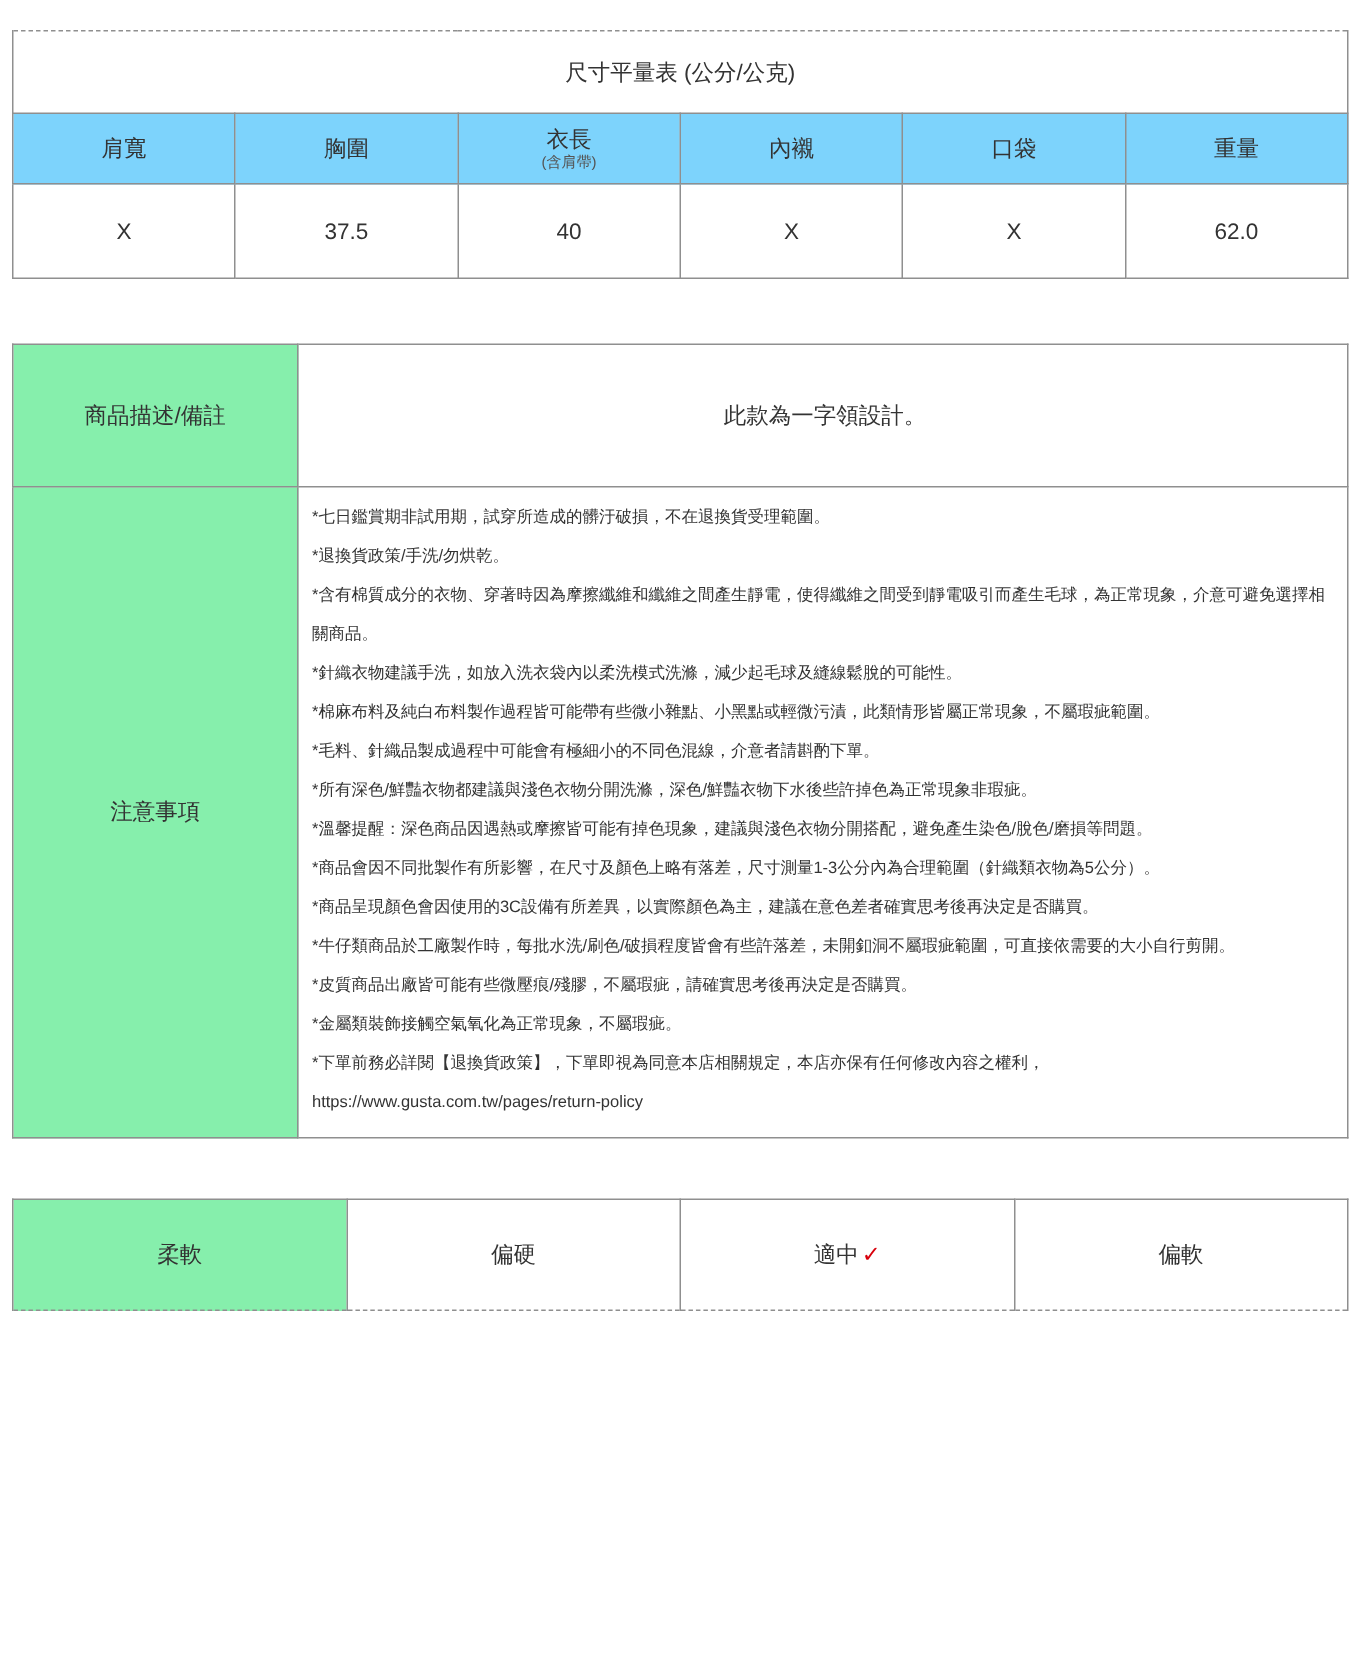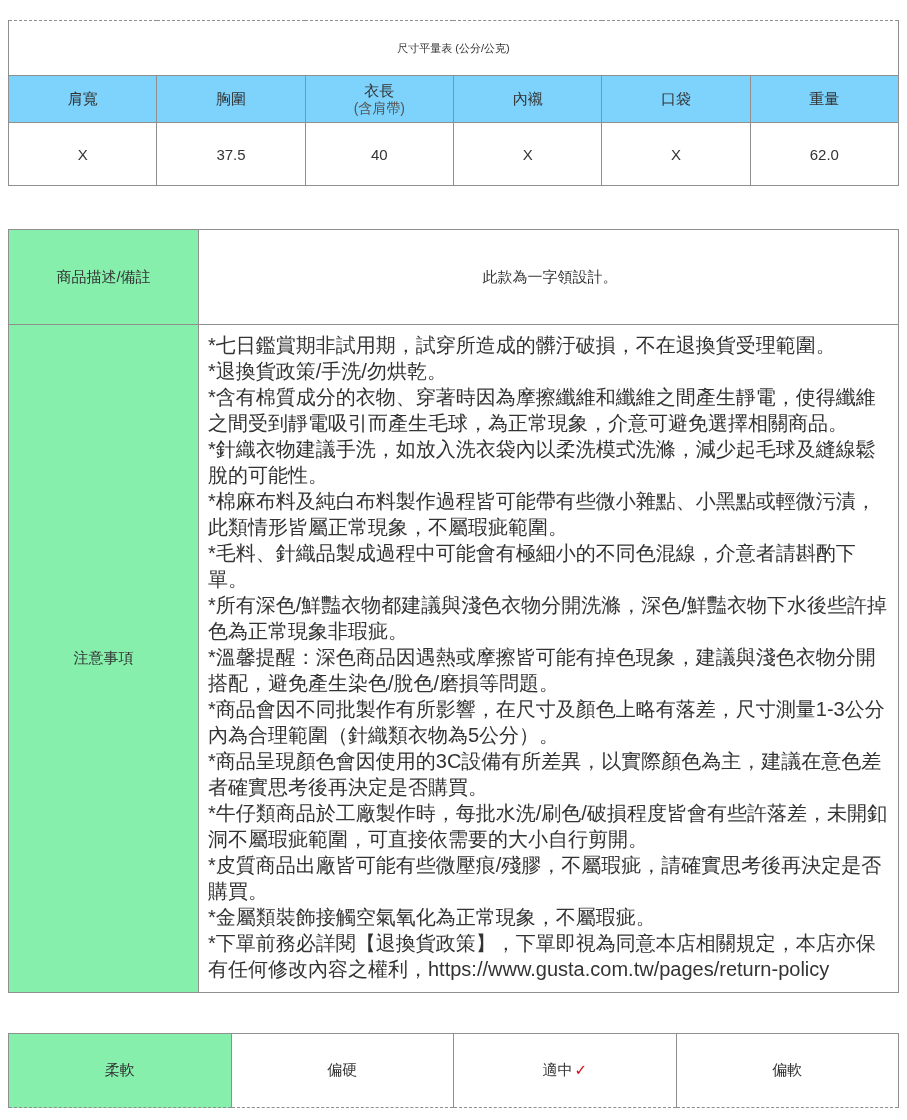--- a/index.html
+++ b/index.html
@@ -30,28 +30,28 @@
     padding: 4px 6px;
     word-break: break-word;
   }
   .gray {
     background: #7dd3fc;
   }
   
   .size-table tr:first-child td { border-top-style: dashed; }
   .size-title-cell {
     height: 46px;
-    font-size: 11px;
+    font-size: 15px;
     margin-left: 20px;
   }
   .size-header-cell {
     height: 38px;
   }
   .size-header-cell .sub {
-    font-size: 14px;
+    font-size: 10px;
     color: #555555;
     line-height: 1.1;
   }
   .size-value-cell {
     height: 54px;
   }
   
   .info-table { margin-top: 43px; }
   .label-cell {
     background: #86efac;
@@ -62,21 +62,21 @@
     text-align: center;
     padding-left: 9px;
     margin-left: 43px;
   }
   .notes-content {
     text-align: left;
     vertical-align: top;
     padding: 7px 10px 10px 9px;
   }
   .note-line {
-    font-size: 20px;
+    font-size: 11px;
     line-height: 26px;
   }
   .policy-url {
     color: #333333;
     text-decoration: none;
   }
   
   .attr-table { margin-top: 40px; }
   .attr-table td { height: 65px; }
   .attr-table tr:last-child td { border-bottom-style: dashed; }

